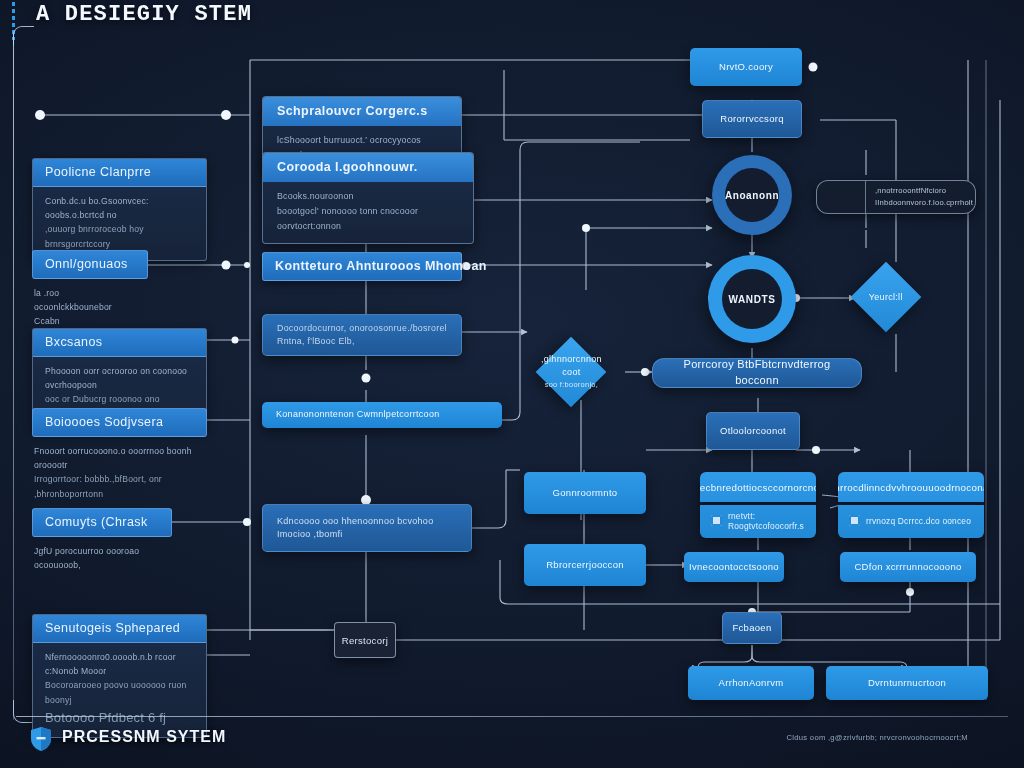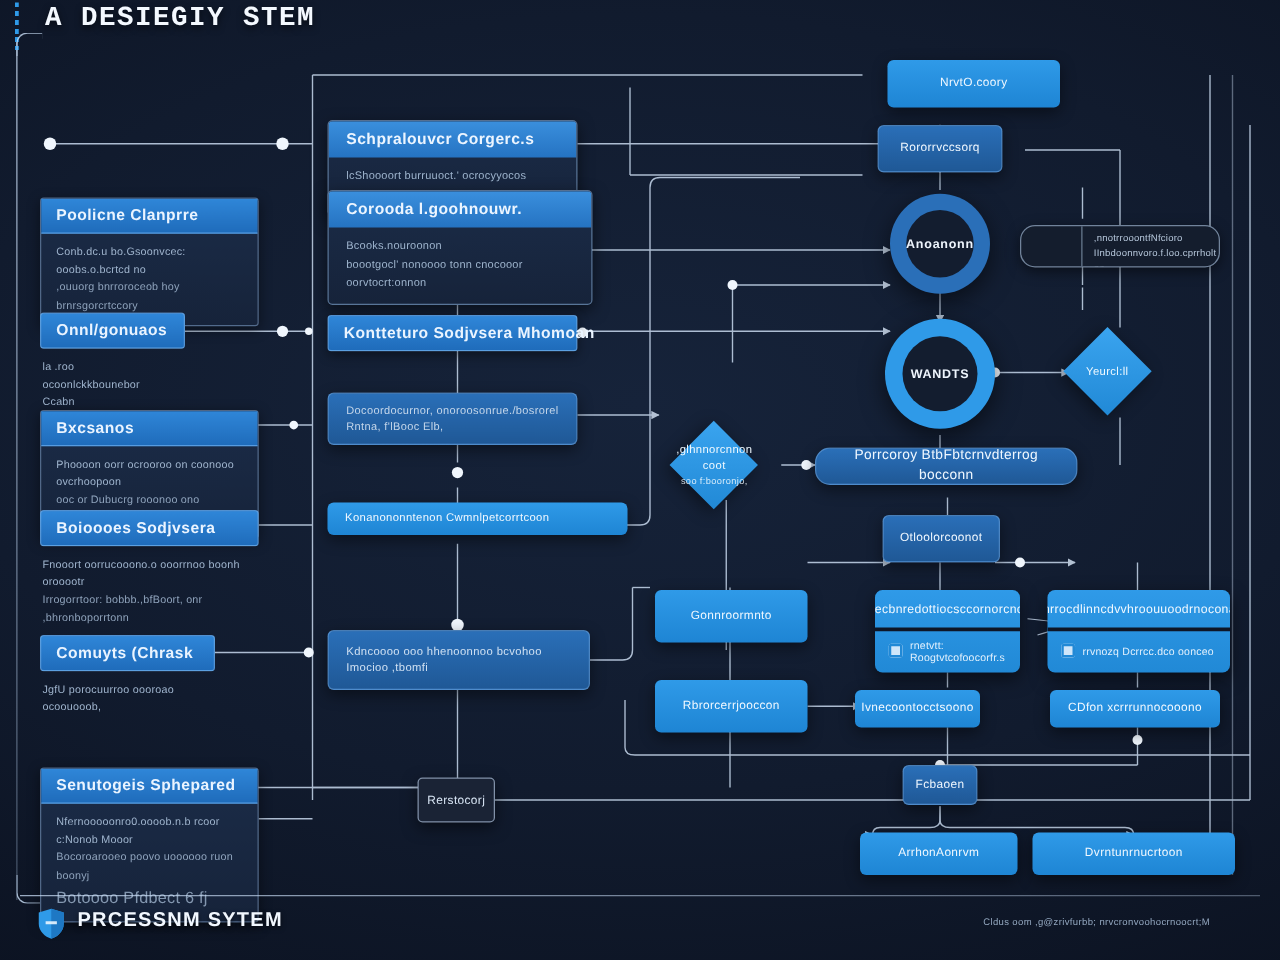--- a/index.html
+++ b/index.html
@@ -25,21 +25,21 @@
     box-sizing: border-box;
     border: 1px solid rgba(150,185,225,.45);
     border-radius: 3px;
     background: linear-gradient(180deg, #1b2c48 0%, #16233a 100%);
     box-shadow: 0 3px 10px rgba(0,0,0,.45);
   }
   .card .hd {
     background: linear-gradient(180deg, #2f86d8 0%, #1f6cbb 100%);
     color: #eaf4ff;
     font-size: 12.5px;
-    font-weight: bold;
+    font-weight: normal;
     letter-spacing: .4px;
     padding: 6px 10px 7px 12px;
     border-bottom: 1px solid rgba(180,210,245,.3);
     white-space: nowrap;
     overflow: hidden;
   }
   .card .bd {
     padding: 7px 11px 9px 12px;
     color: #9fb4cd;
     font-size: 8.6px;
@@ -491,29 +491,29 @@
   </div>
 
   <div class="pbox" style="left:262px; top:152px; width:212px;">
     <div class="ph">Corooda  l.goohnouwr.</div>
     <div class="pb">
       <div>Bcooks.nouroonon</div>
       <div class="l2">boootgocl' nonoooo tonn cnocooor oorvtocrt:onnon</div>
     </div>
   </div>
 
-  <div class="chip" style="left:262px; top:252px; width:200px;">Kontteturo  Sodjvsera Mhomoan</div>
+  <div class="chip" style="left:262px; top:252px; width:200px;">Kontteturo  Ahnturooos Mhomoan</div>
 
   <div class="blue deep" style="left:262px; top:314px; width:200px; height:42px; justify-content:flex-start; text-align:left; padding-left:14px; font-size:8.8px; color:#c4d6ea;">Docoordocurnor, onoroosonrue./bosrorel  Rntna, f'lBooc Elb,</div>
 
   <div class="blue" style="left:262px; top:402px; width:240px; height:26px; justify-content:flex-start; text-align:left; padding-left:14px; font-size:9px;">Konanononntenon  Cwmnlpetcorrtcoon</div>
 
   <div class="blue deep" style="left:262px; top:504px; width:210px; height:48px; justify-content:flex-start; text-align:left; padding-left:14px; font-size:9px; color:#cfe0f2;">Kdncoooo ooo hhenoonnoo bcvohoo  Imocioo  ,tbomfi</div>
 
-  <div class="blue" style="left:710px; top:48px; width:138px; height:38px;">NrvtO.coory</div>
+  <div class="blue" style="left:690px; top:48px; width:112px; height:38px;">NrvtO.coory</div>
 
   <div class="blue deep" style="left:702px; top:100px; width:100px; height:38px;">Rororrvccsorq</div>
 
   <div class="ring" style="left:712px; top:155px; width:80px; height:80px; background:#2a6fb8;">
     <div class="rin" style="inset:13px; background:#131d2f;"></div>
     <div class="rlb">Anoanonn</div>
   </div>
 
   <div class="ring" style="left:708px; top:255px; width:88px; height:88px; background:#2f9ae8;">
     <div class="rin" style="inset:14px; background:#131d2f;"></div>

